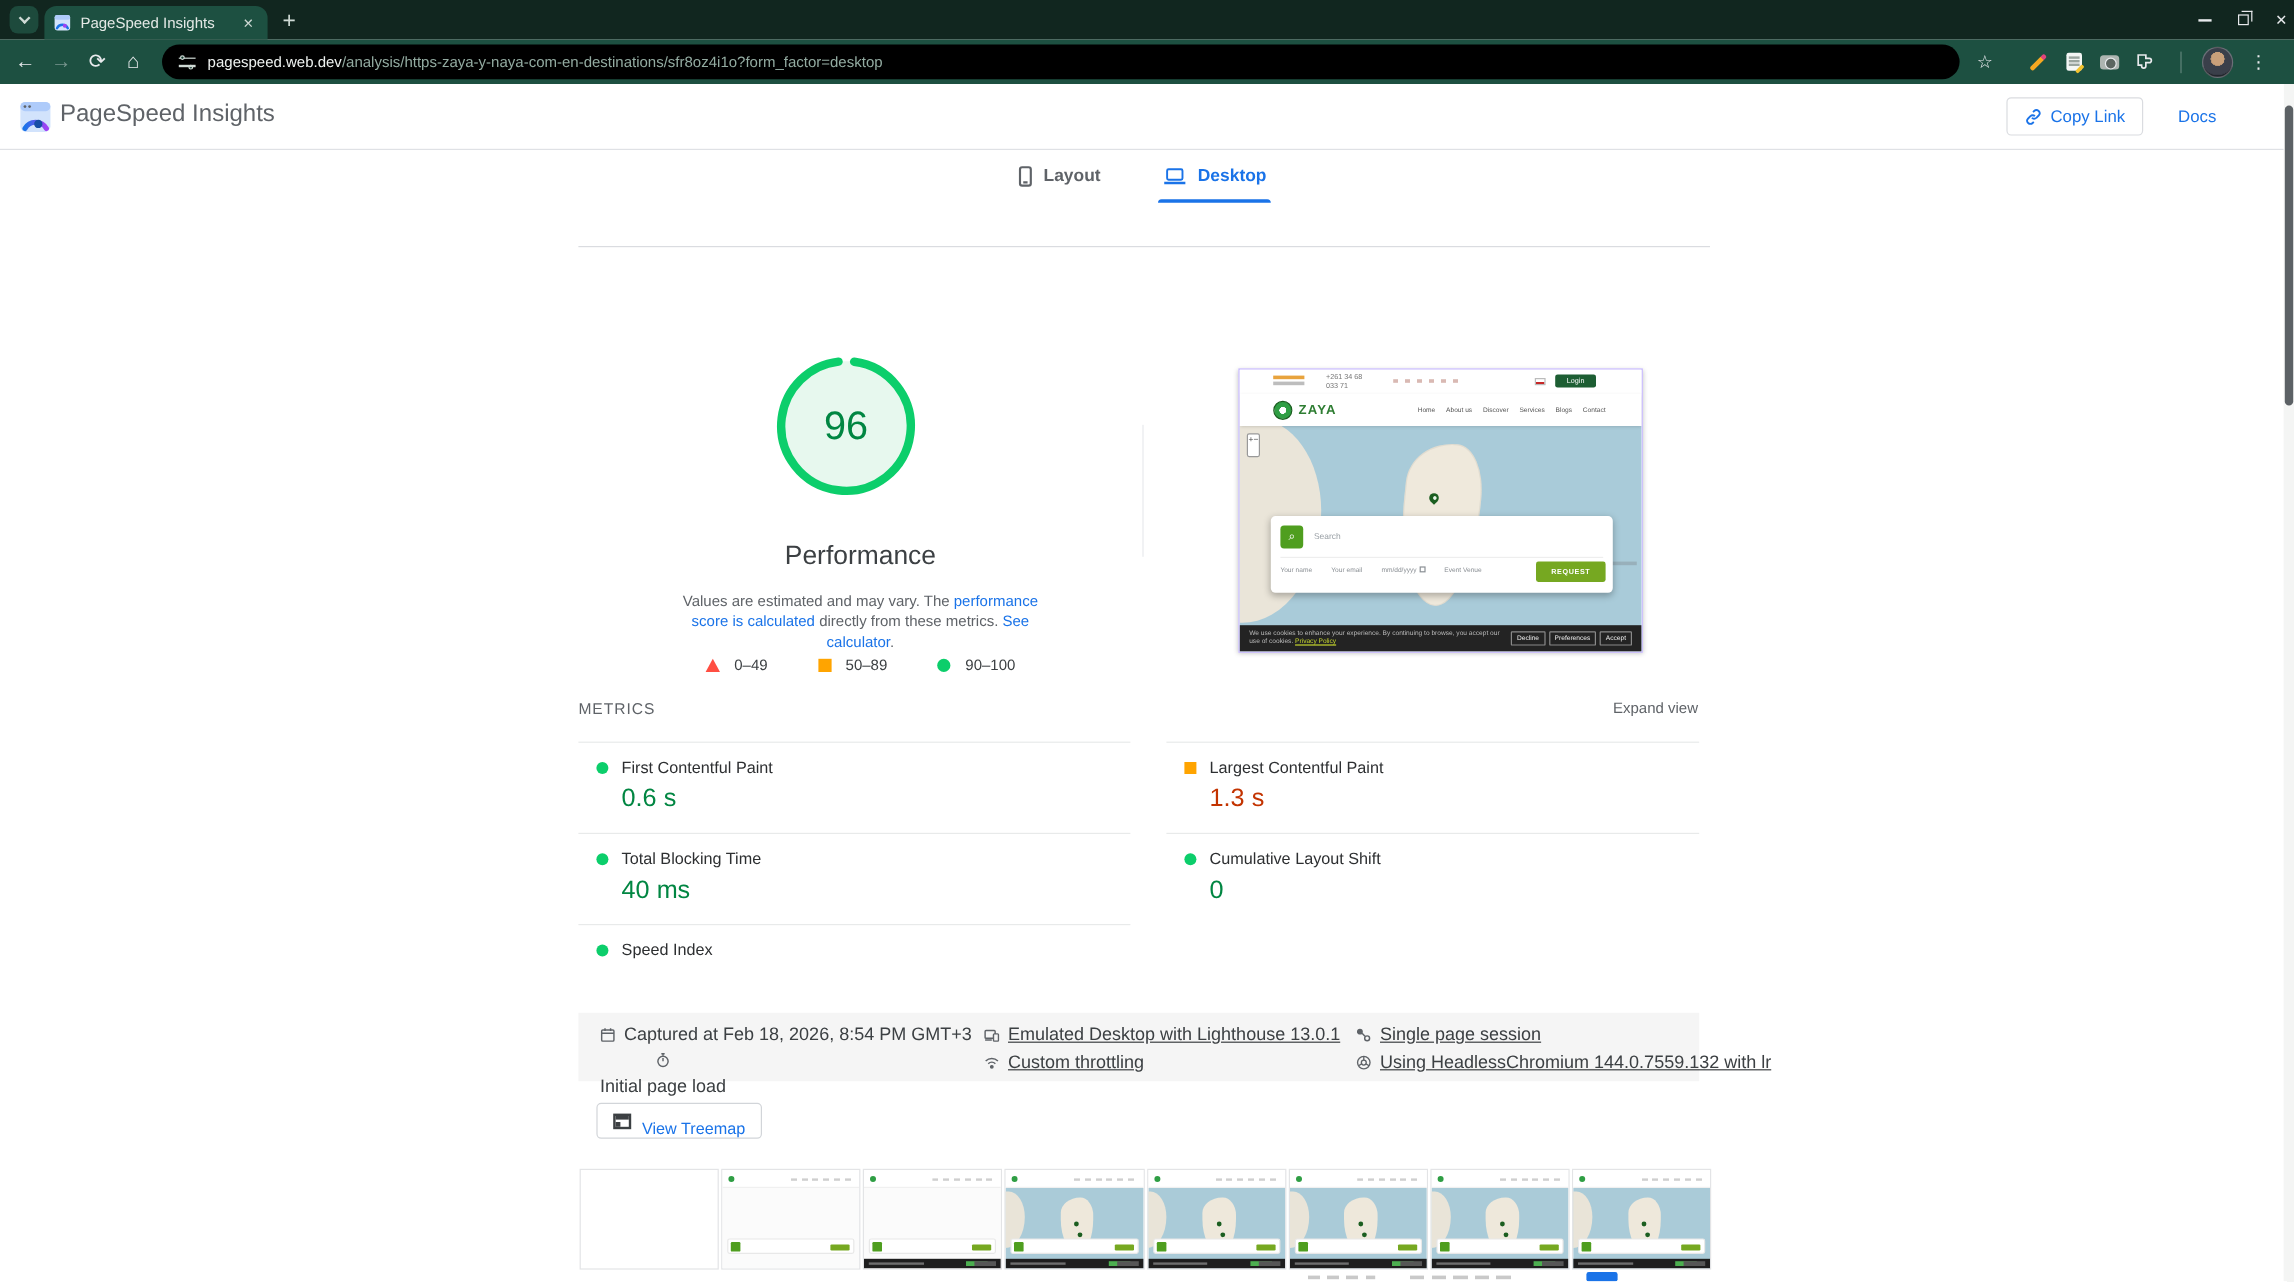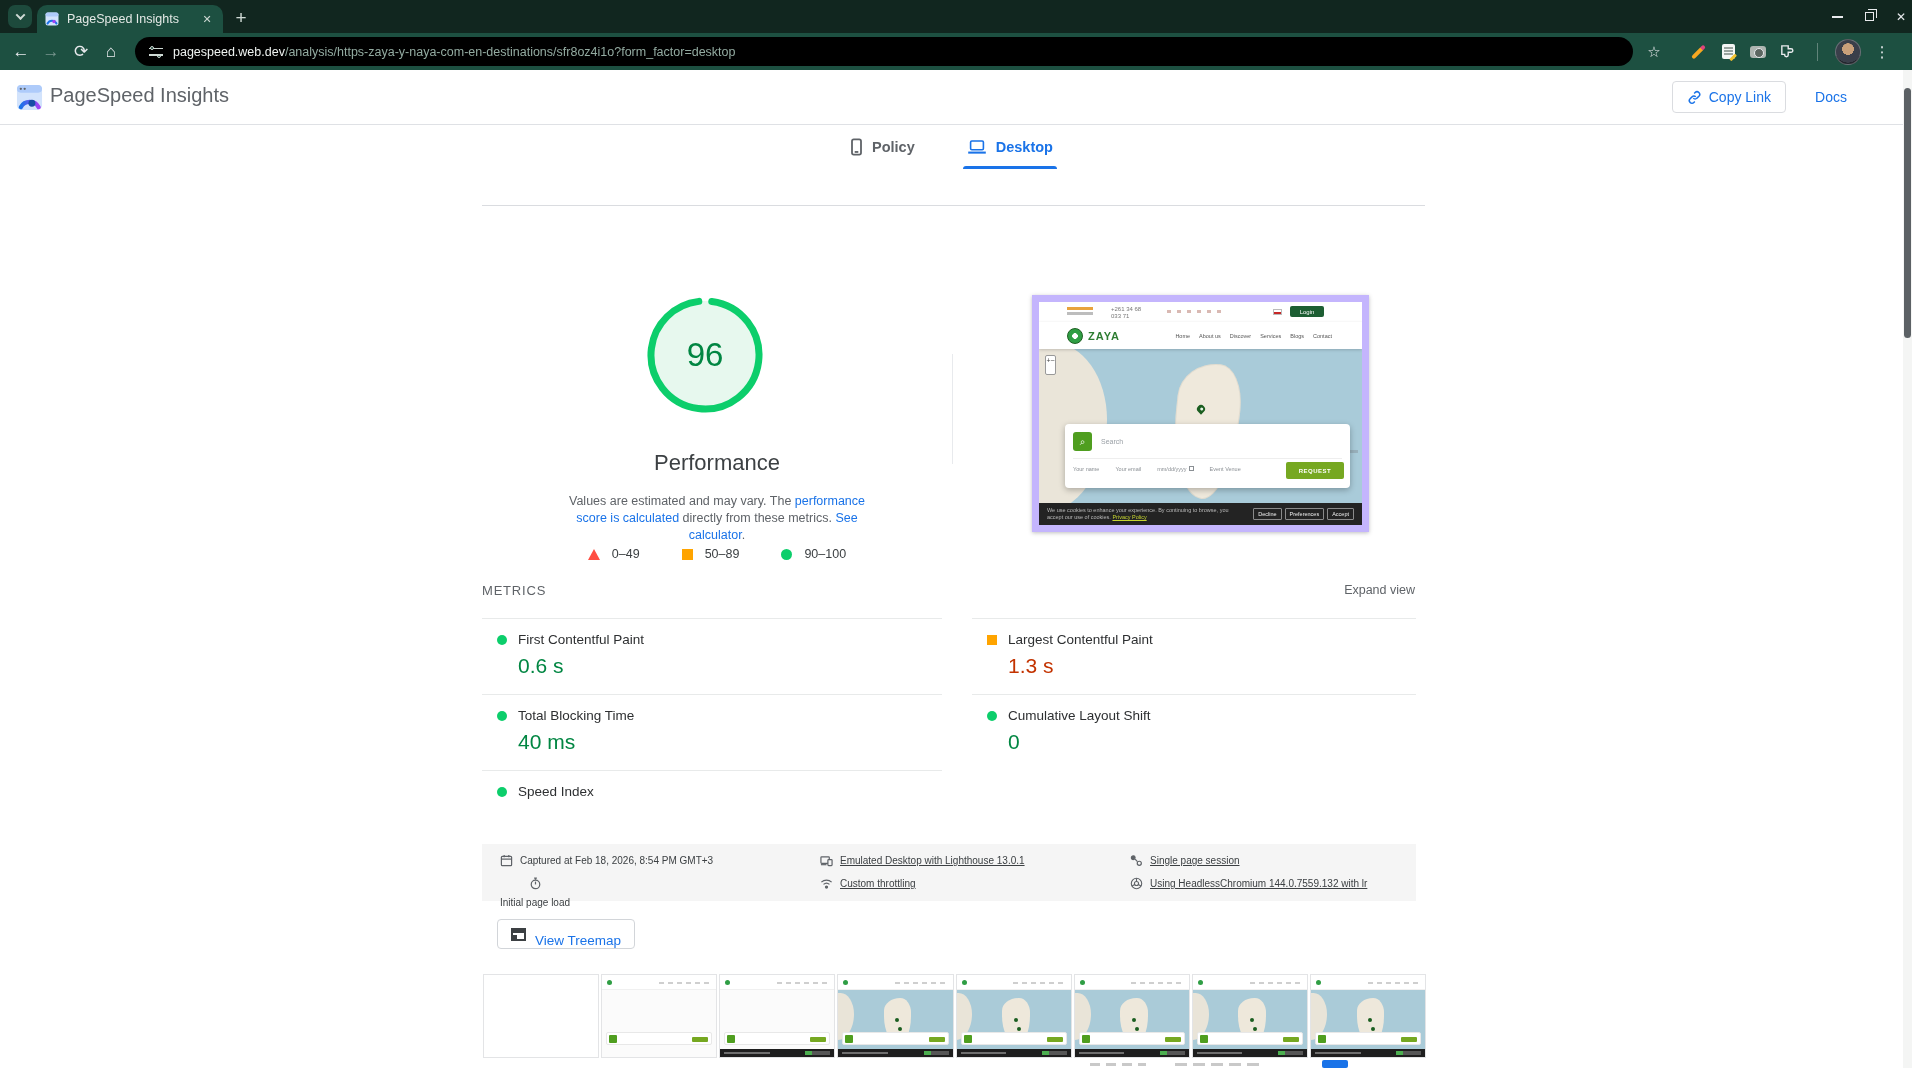--- a/index.html
+++ b/index.html
@@ -71,21 +71,21 @@
   .disclaimer { position:absolute; left:70px; top:287px; width:330px; text-align:center; font-size:12.5px; line-height:17px; color:#5f6368; }
   .disclaimer a { color:#1a73e8; text-decoration:none; }
   .legend { position:absolute; left:0; top:341px; width:470px; display:flex; justify-content:center; gap:42px; }
   .legend-item { display:flex; align-items:center; gap:12px; font-size:12.5px; color:#3c4043; }
   .sh-tri { width:0; height:0; border-left:6px solid transparent; border-right:6px solid transparent; border-bottom:11px solid #ff4e42; }
   .sh-sq { width:11px; height:11px; background:#ffa400; }
   .sh-ci { width:11px; height:11px; border-radius:50%; background:#0cce6b; }
   .summary-divider { position:absolute; left:470px; top:148px; width:1px; height:110px; background:#e8eaed; }
 
   
-  .preview { position:absolute; left:550px; top:89px; width:337px; height:237px; background:#fff; border:7px solid #c4b5fd; box-shadow:0 1px 4px rgba(0,0,0,.25); overflow:hidden; }
+  .preview { position:absolute; left:550px; top:101px; width:337px; height:237px; background:#fff; border:1px solid #c4b5fd; box-shadow:0 1px 4px rgba(0,0,0,.25); overflow:hidden; }
   .pv-top { position:absolute; left:0; top:0; right:0; height:20px; background:#fff; }
   .pv-brandbar { position:absolute; left:28px; top:5px; width:26px; height:3px; background:#e8a33d; box-shadow:0 5px 0 #bdbdbd; }
   .pv-phone { position:absolute; left:72px; top:4px; font-size:6px; color:#777; line-height:7px; width:40px; }
   .pv-social { position:absolute; left:128px; top:8px; width:56px; height:2.5px; background:repeating-linear-gradient(90deg,#d9b9b3 0 4px,transparent 4px 10px); }
   .pv-flag { position:absolute; right:80px; top:7px; width:9px; height:6px; background:linear-gradient(180deg,#fff 50%,#c62828 50%); border:0.5px solid #bbb; }
   .pv-login { position:absolute; right:38px; top:4px; width:34px; height:11px; background:#1d5e33; border-radius:2px; color:#fff; font-size:6px; display:flex; align-items:center; justify-content:center; }
   .pv-nav { position:absolute; left:0; top:20px; right:0; height:27px; background:#fff; box-shadow:0 1px 3px rgba(0,0,0,.18); z-index:2; display:flex; align-items:center; }
   .pv-logo { width:16px; height:16px; border-radius:50%; margin-left:28px; background:radial-gradient(circle,#fff 0 28%, #2f9e44 30% 100%); border:1.5px solid #1b5e20; }
   .pv-brand { font-size:11px; font-weight:bold; color:#2e7d32; letter-spacing:1px; margin-left:5px; }
   .pv-links { position:absolute; right:30px; display:flex; gap:9px; font-size:5.5px; color:#555; }
@@ -120,21 +120,21 @@
   .mcell.c-l { left:0; width:460px; }
   .mcell.c-r { left:490px; width:444px; }
   .mrow { display:flex; align-items:center; gap:11px; }
   .m-ic-good { width:10px; height:10px; border-radius:50%; background:#0cce6b; }
   .m-ic-avg { width:10px; height:10px; background:#ffa400; }
   .m-label { font-size:13.5px; color:#2d2f31; }
   .m-value { margin:7px 0 0 21px; font-size:21px; }
   .v-good { color:#018642; } .v-avg { color:#c33300; }
 
   
-  .infobar { position:absolute; left:0; top:638px; width:934px; height:57px; background:#f5f5f5; font-size:10px; color:#3c4043; }
+  .infobar { position:absolute; left:0; top:638px; width:934px; height:57px; background:#f5f5f5; font-size:15px; color:#3c4043; }
   .info-item { position:absolute; display:flex; align-items:center; gap:7px; white-space:nowrap; }
   .info-item a { color:#3c4043; text-decoration:underline; }
   .ic12 { width:13px; height:13px; flex:0 0 13px; }
 
   
   .treemap-btn { position:absolute; left:15px; top:713px; height:30px; padding:0 13px; border:1px solid #d2d5d9; border-radius:4px; background:#fff; display:flex; align-items:center; gap:9px; }
   .tm-ic { width:15px; height:13px; border:2px solid #3c4043; position:relative; }
   .tm-ic::before { content:""; position:absolute; left:0; top:0; width:11px; height:3px; background:#3c4043; }
   .tm-ic::after { content:""; position:absolute; left:0; bottom:0; width:4px; height:4px; background:#3c4043; }
   .tm-label { color:#1a73e8; font-size:13.5px;margin-top:12px; }
@@ -259,21 +259,21 @@
     </div>
     <div class="docs-link">Docs</div>
   </div>
 
   <div class="device-tabs">
     <div class="dtab">
       <svg width="13" height="18" viewBox="0 0 14 20" fill="none" stroke="#5f6368" stroke-width="2">
           <rect x="2" y="1.5" width="10" height="17" rx="2"></rect>
           <line x1="5" y1="15.5" x2="9" y2="15.5"></line>
         </svg>
-      <span>Policy</span>
+      <span>Layout</span>
     </div>
     <div class="dtab active">
       <svg width="20" height="16" viewBox="0 0 24 20" fill="none" stroke="#1a73e8" stroke-width="2">
           <rect x="4" y="2.5" width="16" height="11" rx="1.5"></rect>
           <line x1="1" y1="17" x2="23" y2="17" stroke-width="2.6"></line>
         </svg>
       <span>Desktop</span>
     </div>
   </div>
 

